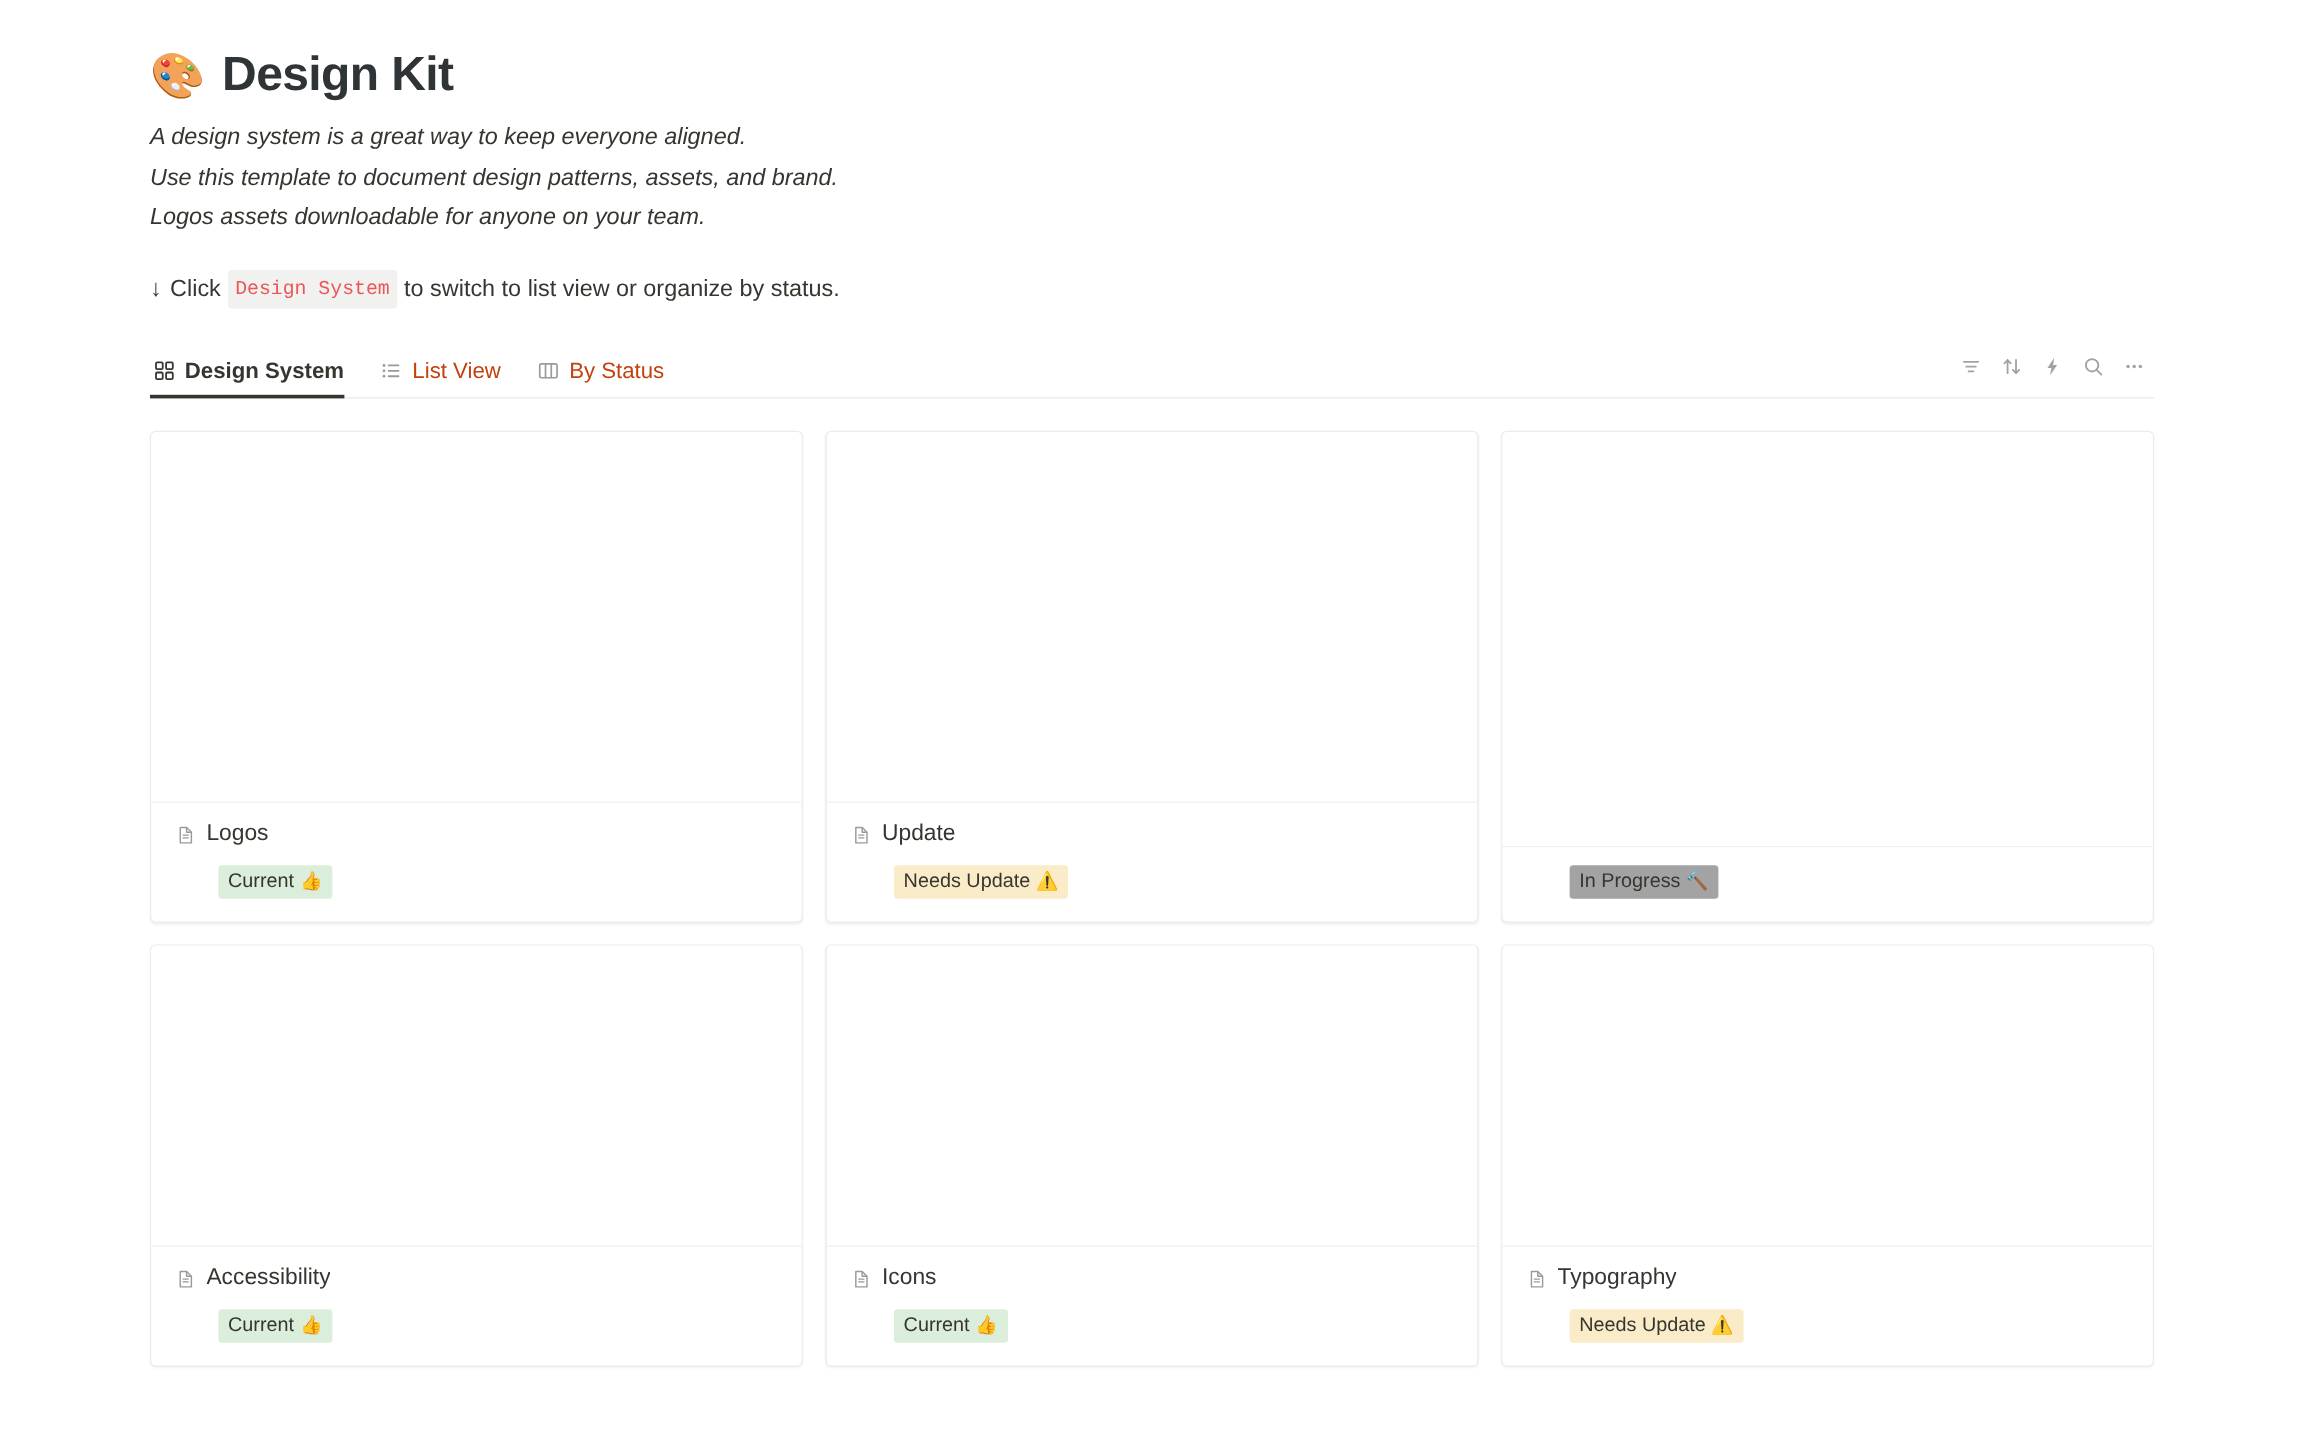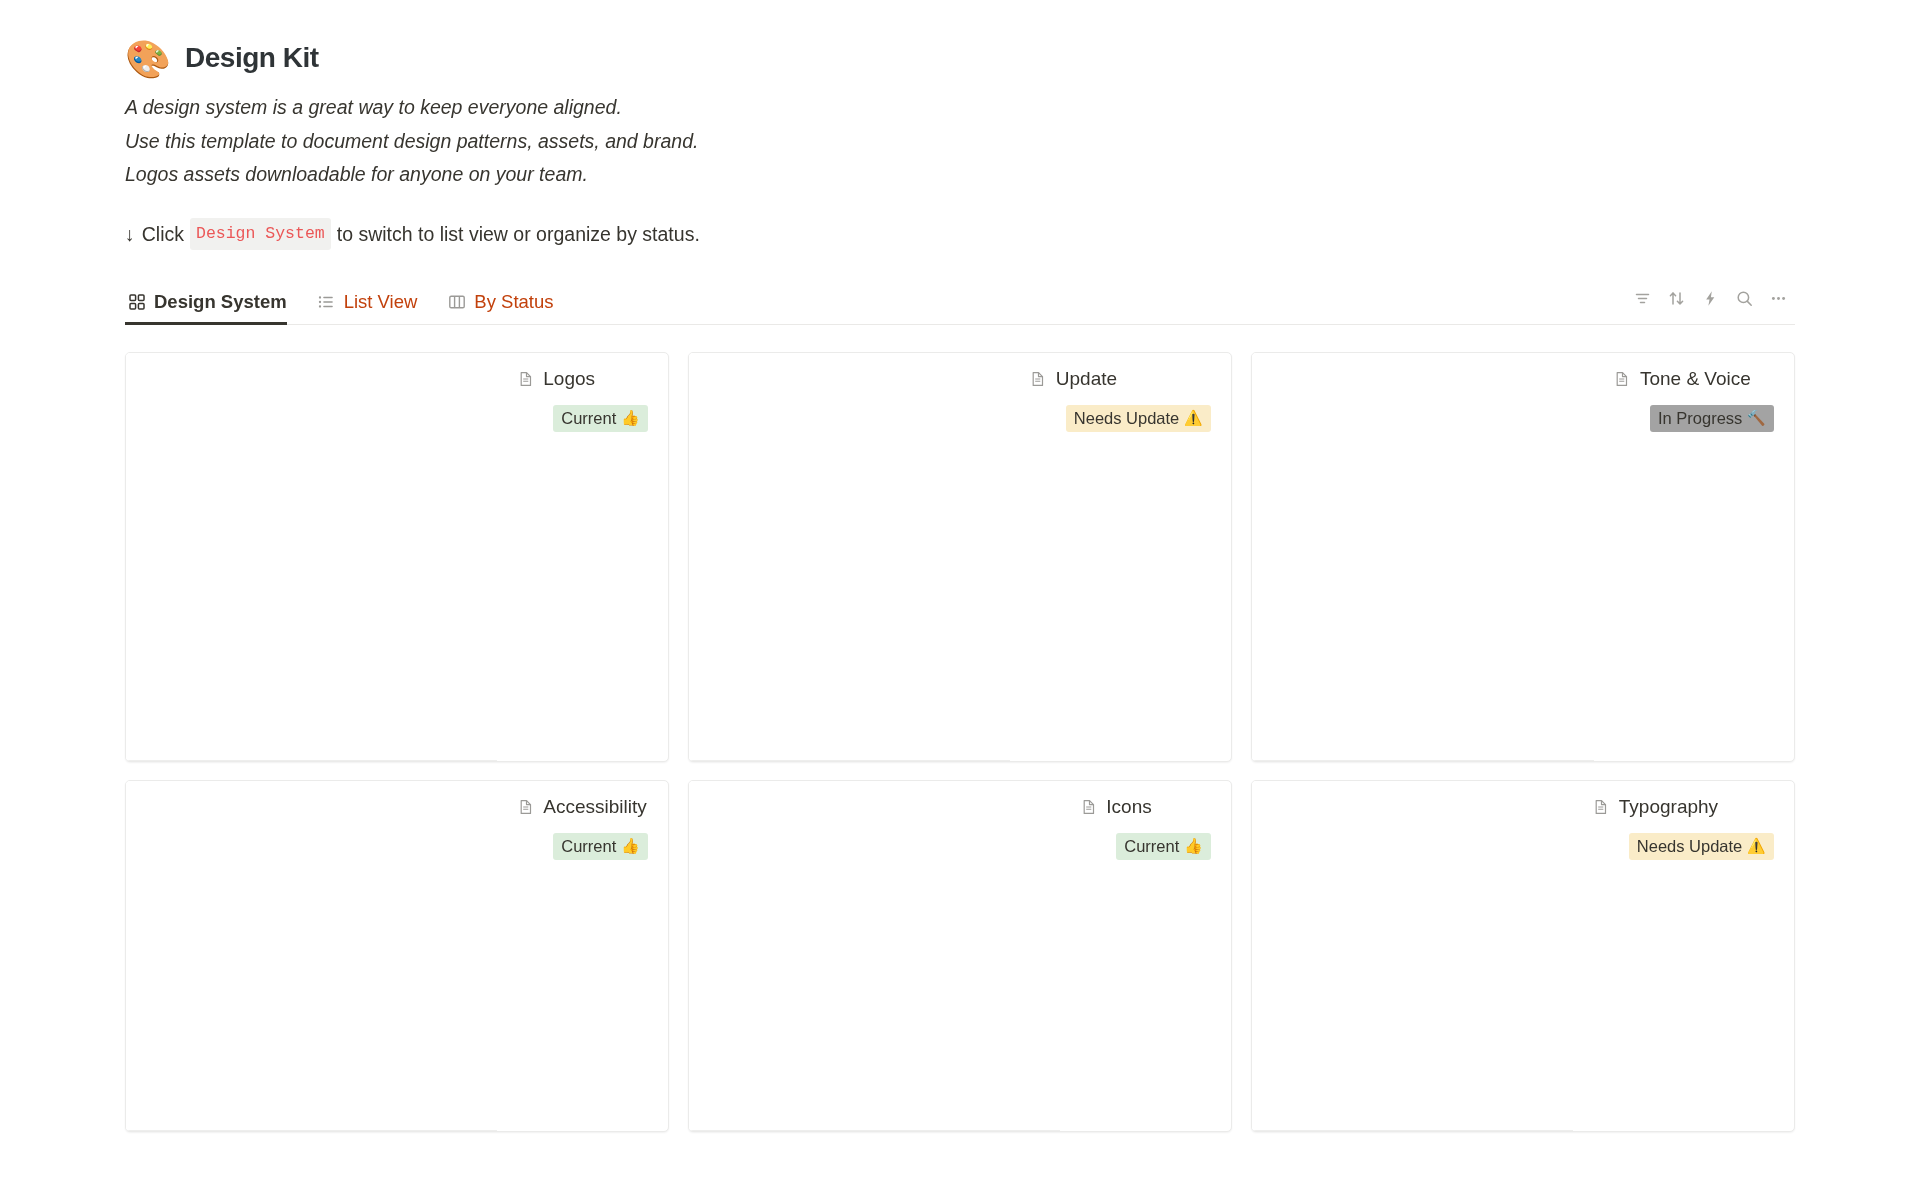--- a/index.html
+++ b/index.html
@@ -36,21 +36,21 @@
     gap: 14px;
     margin-bottom: 14px;
   }
   .title-emoji {
     font-size: 37px;
     line-height: 1;
     display: inline-block;
     transform: translateY(1px);
   }
   .page-title {
-    font-size: 28px;
+    font-size: 40px;
     font-weight: bold;
     color: #2f3437;
     letter-spacing: -0.5px;
     line-height: 1.1;
     margin: 0;
   }
 
   
   .desc {
     font-size: 19.5px;
@@ -163,20 +163,21 @@
     row-gap: 18px;
   }
   .card {
     background: #ffffff;
     border: 1px solid #ebebea;
     border-radius: 5px;
     box-shadow: 0 1px 2px rgba(15,15,15,0.06);
     overflow: hidden;
     cursor: pointer;
     display: flex;
+    flex-direction: column;
     height: 410px;
   }
   .card-preview {
     flex: 1 1 auto;
     background: #ffffff;
     border-bottom: 1px solid #eeeeed;
     min-height: 0;
   }
   .card-body {
     flex: 0 0 auto;
@@ -364,31 +365,20 @@
           <span class="badge" style="background-color: rgb(250, 236, 200);">
             <span>Needs Update</span>
             <span class="badge-emoji">⚠️</span>
           </span>
         </div>
       </div>
 
       <div class="card">
         <div class="card-preview"></div>
         <div class="card-body">
-          <div class="card-title-row">
-            <span class="doc-icon">
-              <svg width="16" height="16" viewBox="0 0 16 16" fill="none">
-                <path d="M3.2 1.6h5.3l4 4v8.8H3.2z" stroke="#9b9a97" stroke-width="1.2" stroke-linejoin="round"></path>
-                <path d="M8.5 1.6v4h4" stroke="#9b9a97" stroke-width="1.2" stroke-linejoin="round"></path>
-                <line x1="5.2" y1="8" x2="10.3" y2="8" stroke="#9b9a97" stroke-width="1.1"></line>
-                <line x1="5.2" y1="10.3" x2="10.3" y2="10.3" stroke="#9b9a97" stroke-width="1.1"></line>
-              </svg>
-            </span>
-            <span class="card-title">Tone &amp; Voice</span>
-          </div>
           <span class="badge" style="background-color: #a3a3a3;">
             <span>In Progress</span>
             <span class="badge-emoji">🔨</span>
           </span>
         </div>
       </div>
 
       <div class="card row2">
         <div class="card-preview"></div>
         <div class="card-body">

